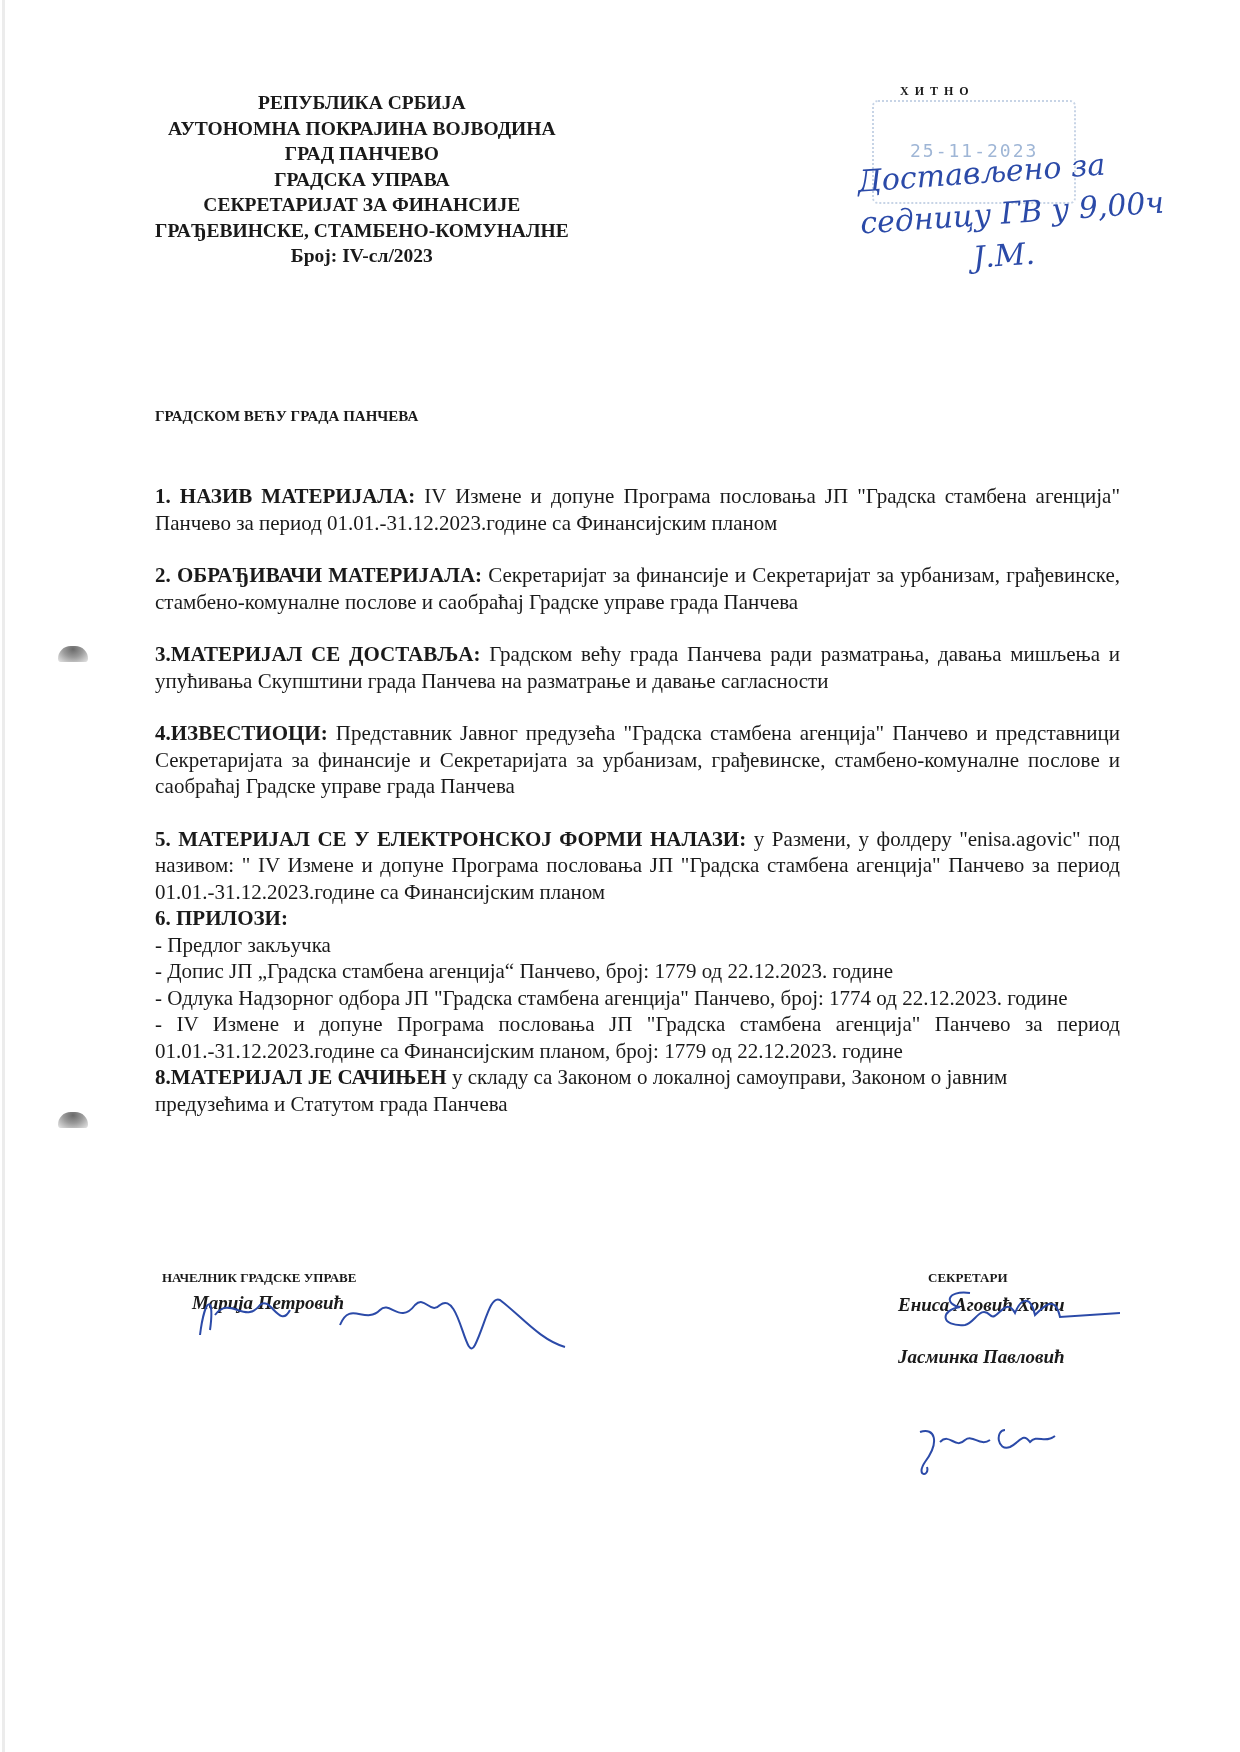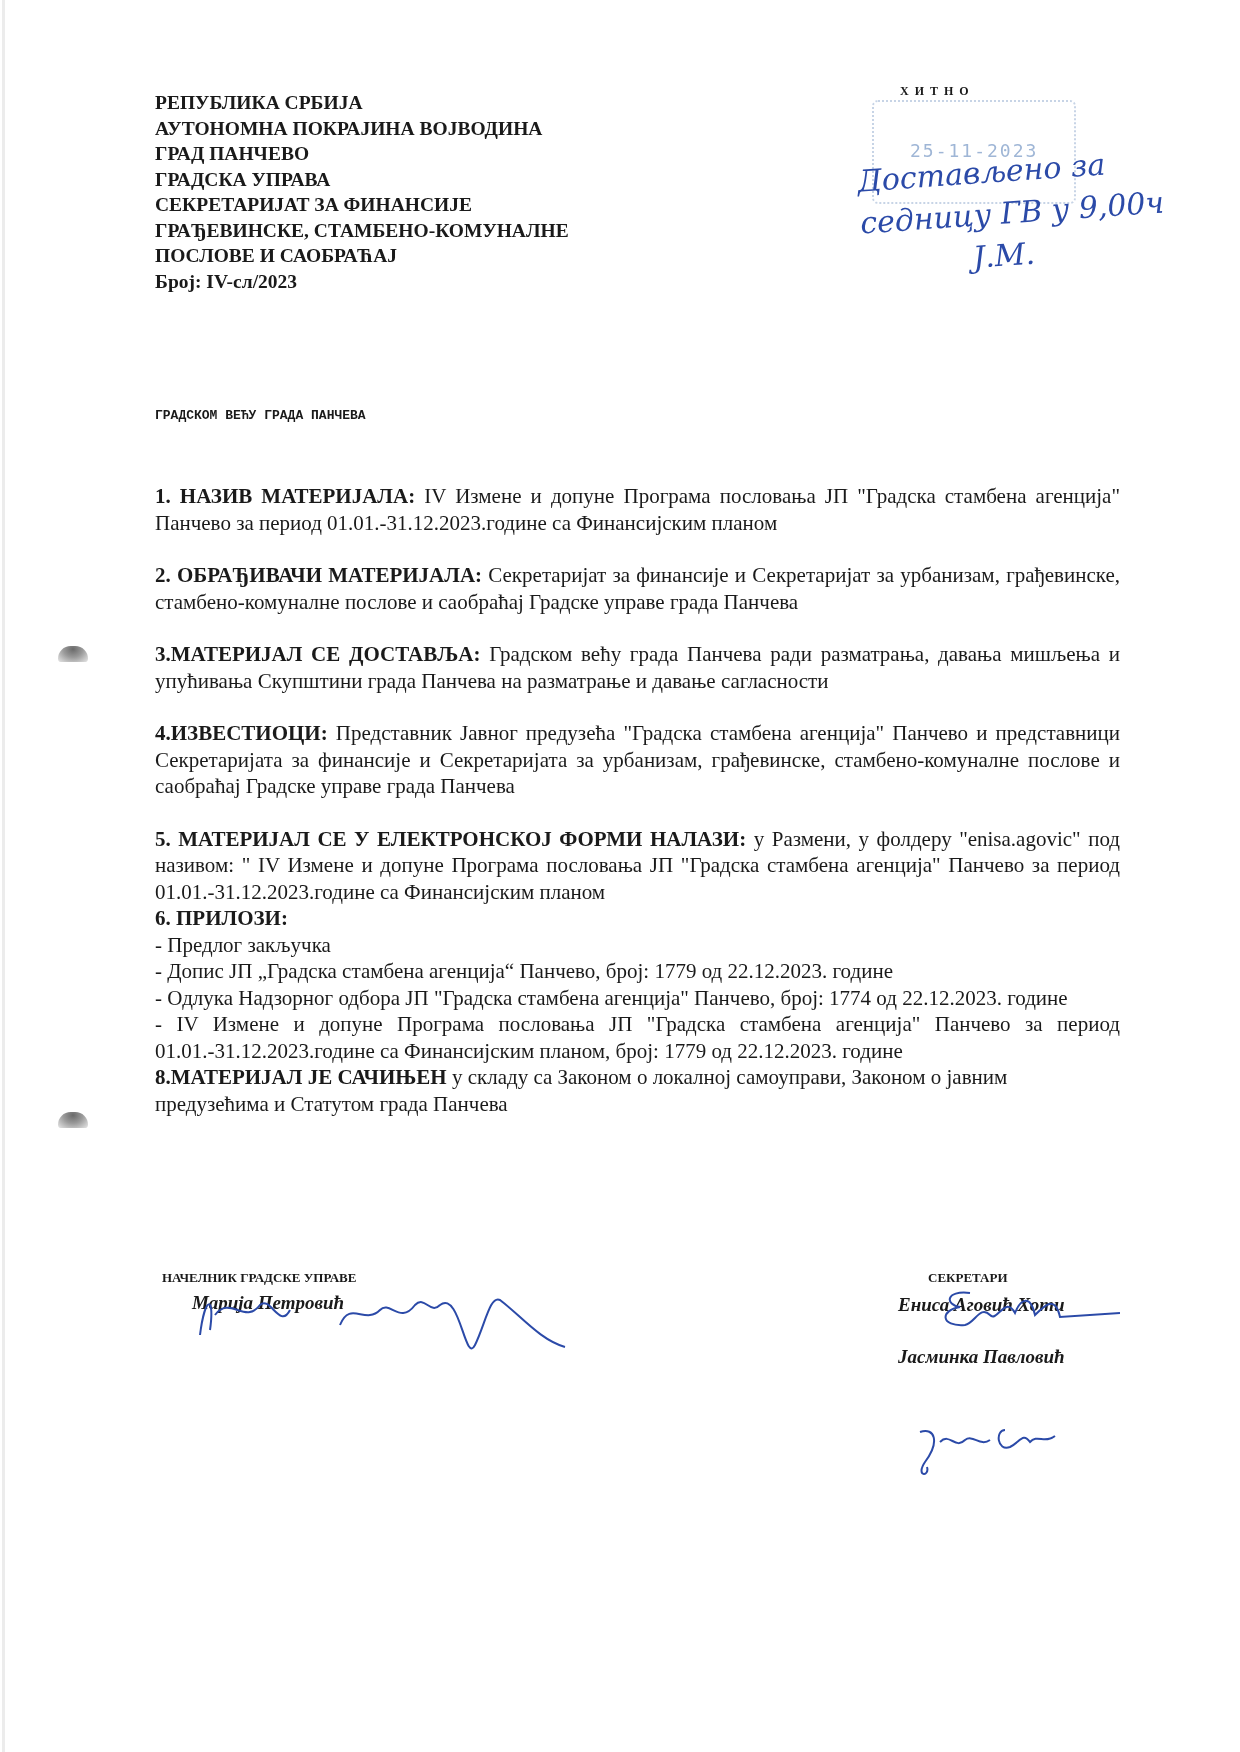--- a/index.html
+++ b/index.html
@@ -2,31 +2,31 @@
 <html><head>
 <meta charset="utf-8">
 <style>
   html, body { margin: 0; padding: 0; background: #ffffff; }
   body { width: 1240px; height: 1752px; position: relative; overflow: hidden;
          font-family: "Liberation Serif", "DejaVu Serif", serif; color: #1a1a1a; }
   .page { position: absolute; left: 0; top: 0; width: 1240px; height: 1752px; }
   .edge-line { position: absolute; left: 2px; top: 0; width: 3px; height: 1752px; background: #ececec; }
   .punch { position: absolute; left: 58px; width: 30px; height: 16px; border-radius: 15px 15px 4px 4px;
            background: radial-gradient(ellipse at 50% 20%, #6a6a6a 0%, #9a9a9a 45%, #e8e8e8 100%); }
-  .header { position: absolute; left: 155px; top: 90px; font-weight: bold; font-size: 19.5px; line-height: 25.5px; }
+  .header { position: absolute; left: 155px; top: 90px; font-weight: bold; font-size: 19.5px; line-height: 25.5px; text-align: center; }
   .header div { white-space: nowrap; }
   .urgent { position: absolute; left: 900px; top: 84px; font-weight: bold; font-size: 12px; letter-spacing: 6px; }
   .stamp { position: absolute; left: 872px; top: 100px; width: 200px; height: 100px;
            border: 2px dotted #c7d4e6; border-radius: 6px; }
   .stamp-date { position: absolute; left: 910px; top: 140px; font-family: "DejaVu Sans Mono", monospace;
                 font-size: 18px; color: #9fb6d6; letter-spacing: 2px; }
   .handnote { position: absolute; left: 860px; top: 150px; font-family: "DejaVu Serif", serif; font-style: italic;
               color: #2b4aa8; font-size: 30px; line-height: 42px; transform: rotate(-4deg); }
   .handnote div { white-space: nowrap; }
-  .addressee { position: absolute; left: 155px; top: 408px; font-weight: bold; font-size: 13px; font-family: Liberation Mono, monospace; }
+  .addressee { position: absolute; left: 155px; top: 408px; font-weight: bold; font-size: 15px; }
   .body { position: absolute; left: 155px; top: 483px; width: 965px; font-size: 21px; line-height: 26.5px; text-align: justify; }
   .body p { margin: 0; }
   .sec { margin-bottom: 26px !important; }
   .sec b { font-weight: bold; }
   .list-item { text-align: justify; }
   .sig-left { position: absolute; left: 162px; top: 1270px; }
   .sig-right { position: absolute; left: 898px; top: 1270px; text-align: left; }
   .sig-title { font-weight: bold; font-size: 13px; }
   .sig-name { font-weight: bold; font-style: italic; font-size: 19px; }
   .scribble { position: absolute; }
@@ -39,21 +39,20 @@
   <div class="punch" style="top:646px"></div>
   <div class="punch" style="top:1112px"></div>
 
   <div class="header">
     <div>РЕПУБЛИКА СРБИЈА</div>
     <div>АУТОНОМНА ПОКРАЈИНА ВОЈВОДИНА</div>
     <div>ГРАД ПАНЧЕВО</div>
     <div>ГРАДСКА УПРАВА</div>
     <div>СЕКРЕТАРИЈАТ ЗА ФИНАНСИЈЕ</div>
     <div>ГРАЂЕВИНСКЕ, СТАМБЕНО-КОМУНАЛНЕ</div>
-    <div>ПОСЛОВЕ И САОБРАЋАЈ</div>
     <div>Број: IV-сл/2023</div>
   </div>
 
   <div class="stamp"></div>
   <div class="urgent">ХИТНО</div>
   <div class="stamp-date">25-11-2023</div>
   <div class="handnote">
     <div>Достављено за</div>
     <div>седницу ГВ у 9,00ч</div>
     <div style="padding-left:110px">Ј.М.</div>

